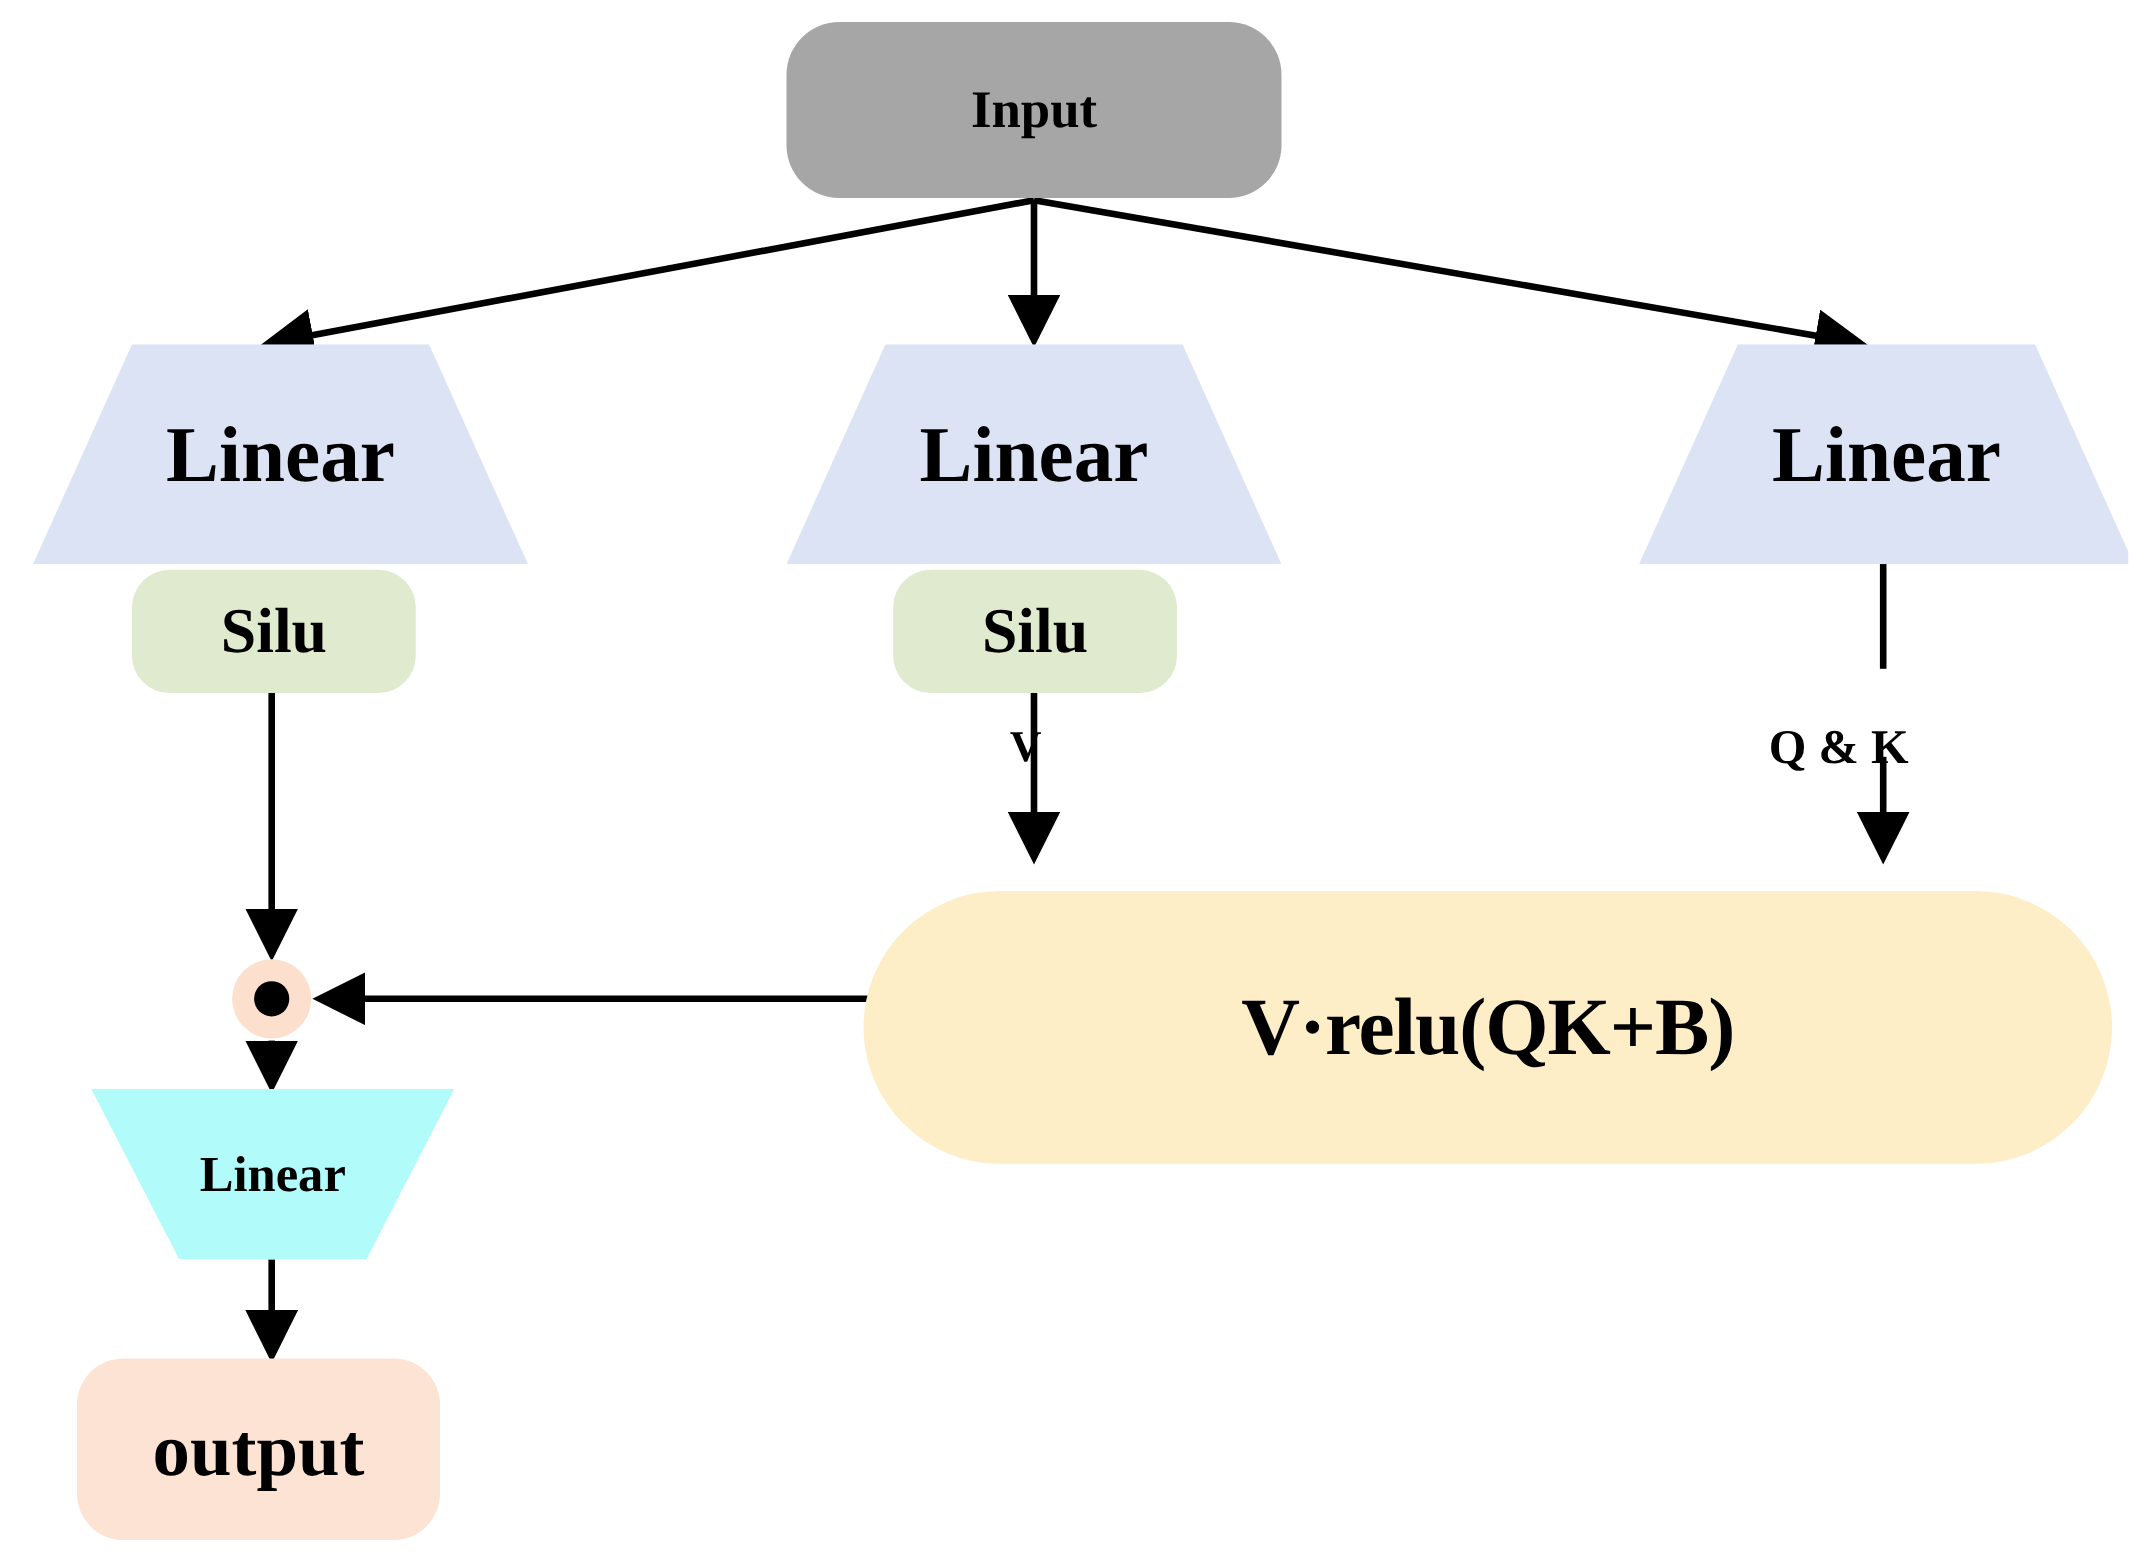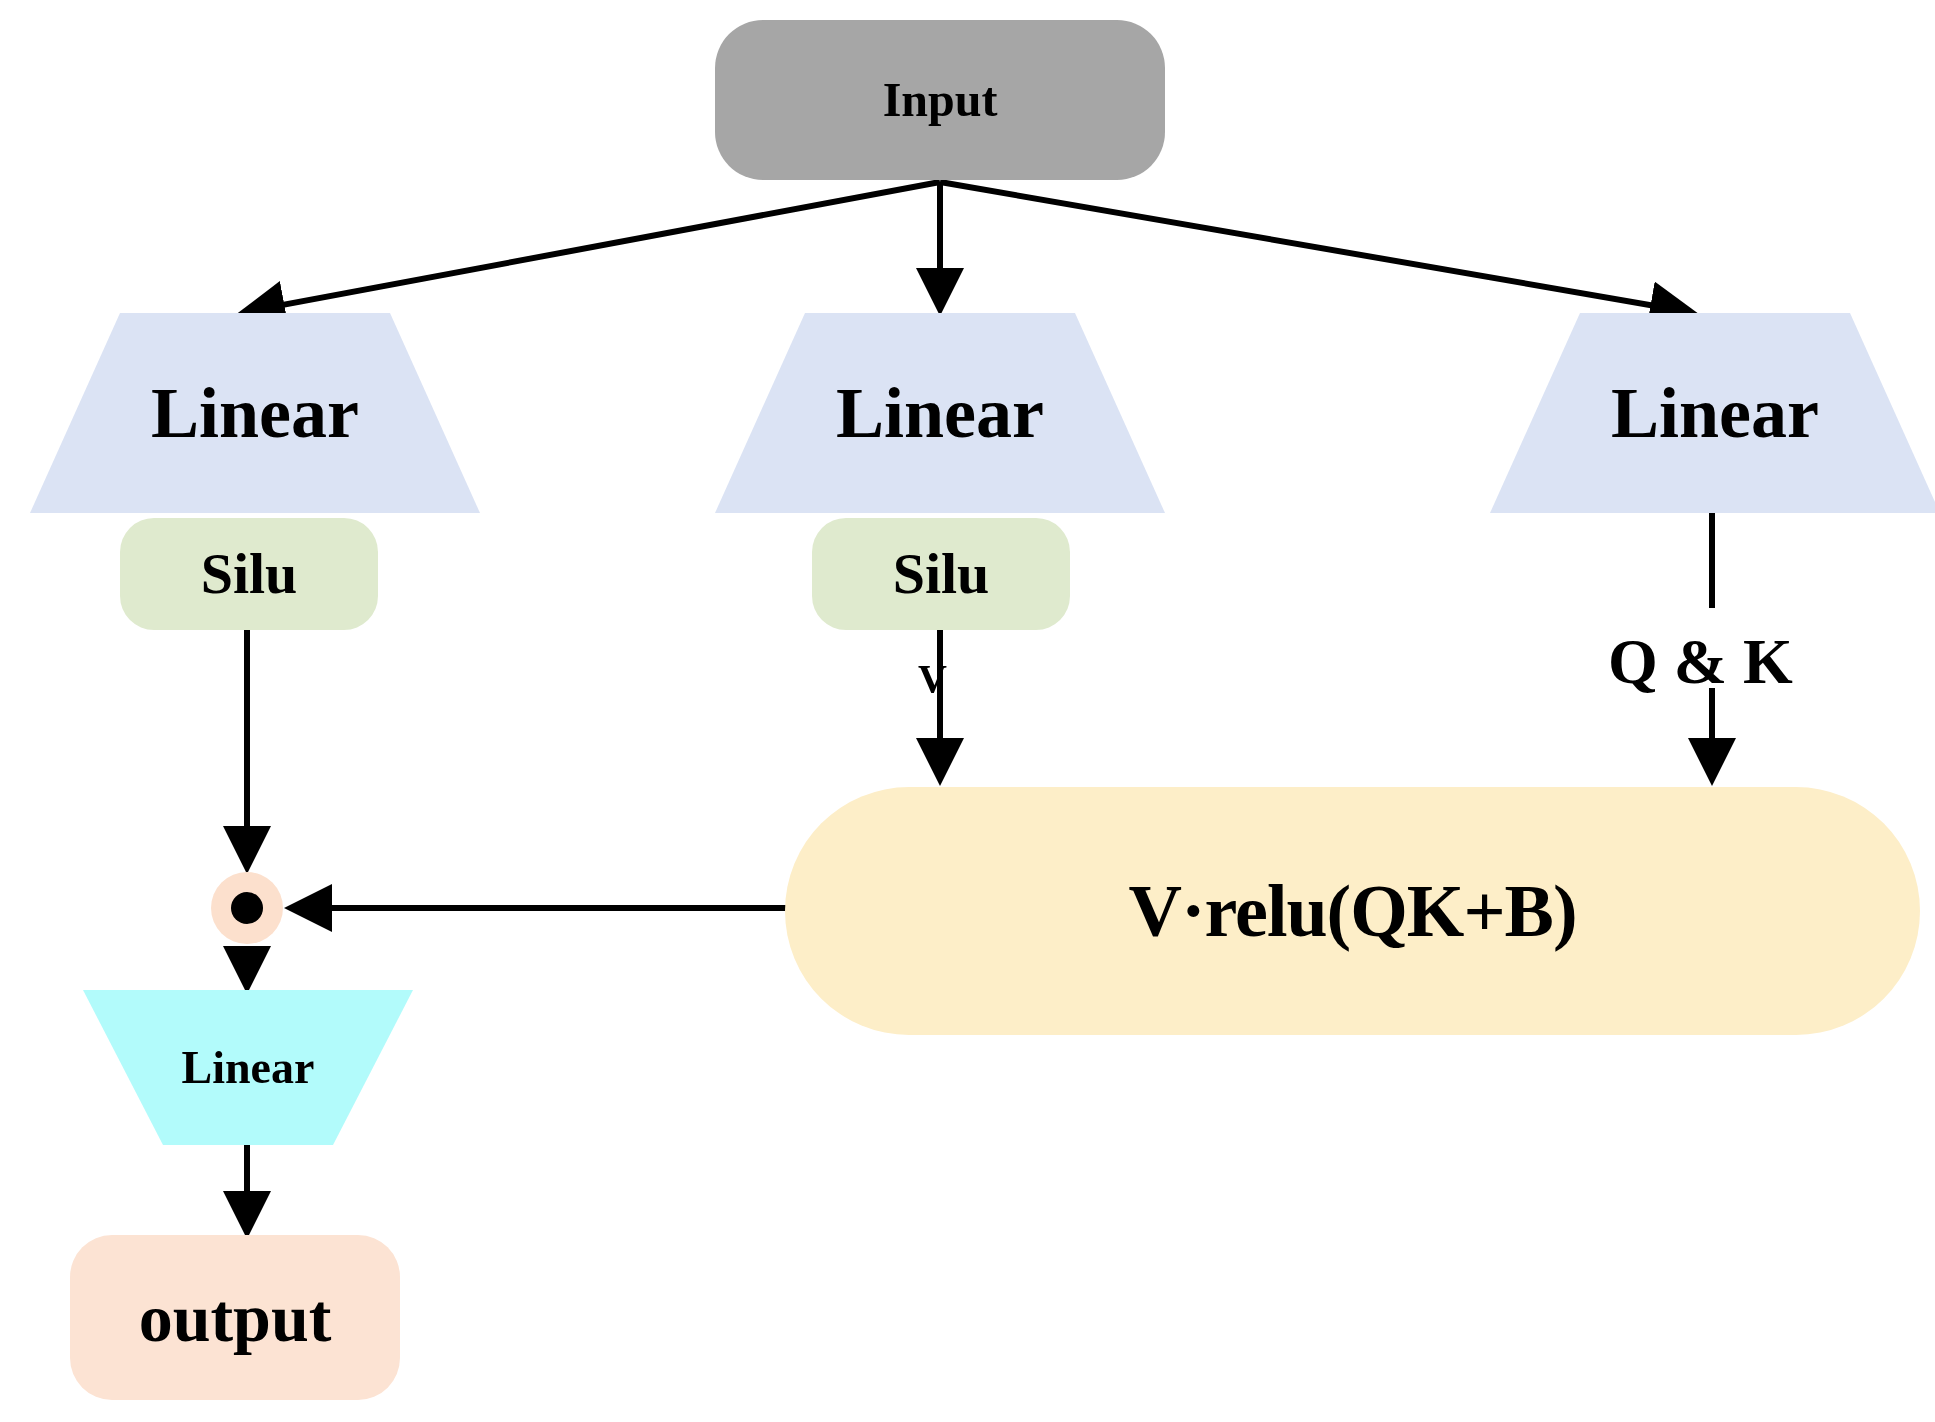--- a/index.html
+++ b/index.html
@@ -84,21 +84,21 @@
     background: #dfeace;
     border-radius: 34px;
     font-size: 58px;
   }
   .silu-left { left: 120px; top: 518px; }
   .silu-mid  { left: 812px; top: 518px; }
 
   
   .attn-pill {
     left: 785px;
-    top: 787px;
+    top: 810px;
     width: 1135px;
     height: 248px;
     background: #fdeec8;
     border-radius: 124px;
     font-size: 74px;
     letter-spacing: -1px;
   }
 
   
   .mul-node {
@@ -134,22 +134,22 @@
     font-weight: bold;
     white-space: nowrap;
   }
   .label-v {
     left: 918px;
     top: 655px;
     font-size: 40px;
   }
   .label-qk {
     left: 1608px;
-    top: 625px;
-    font-size: 64px;
+    top: 654px;
+    font-size: 44px;
   }
 </style>
 </head>
 <body>
 
 <div id="canvas">
 
   <svg id="edges" viewBox="0 0 1935 1422" width="1935" height="1422">
     <defs>
       <marker id="arrow" viewBox="0 0 12 12" refX="10" refY="6" markerWidth="7" markerHeight="7" orient="auto-start-reverse">

